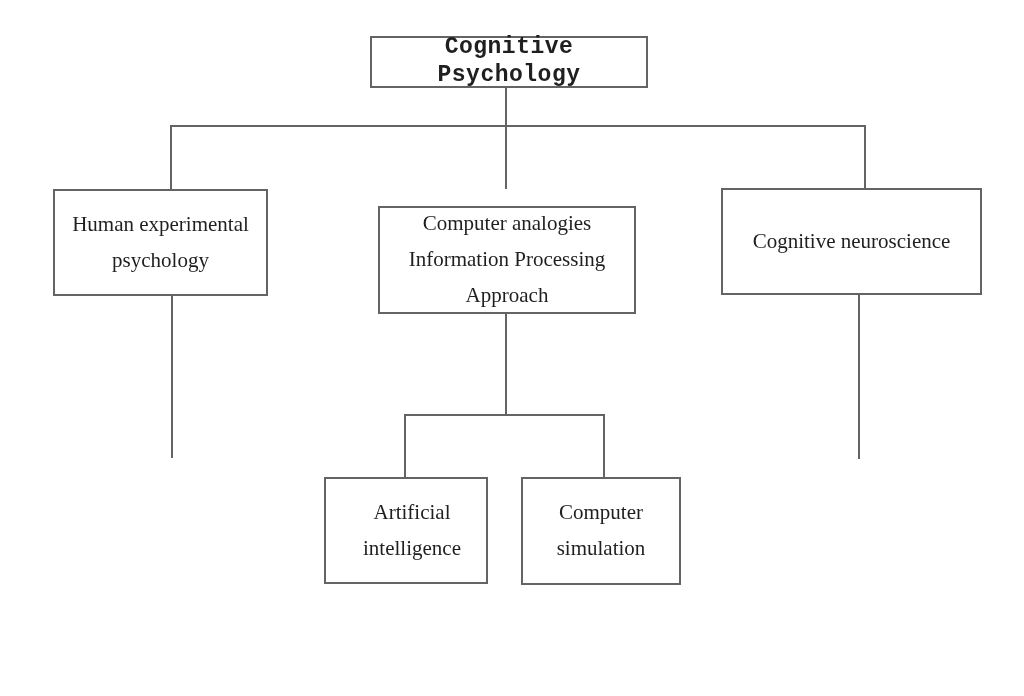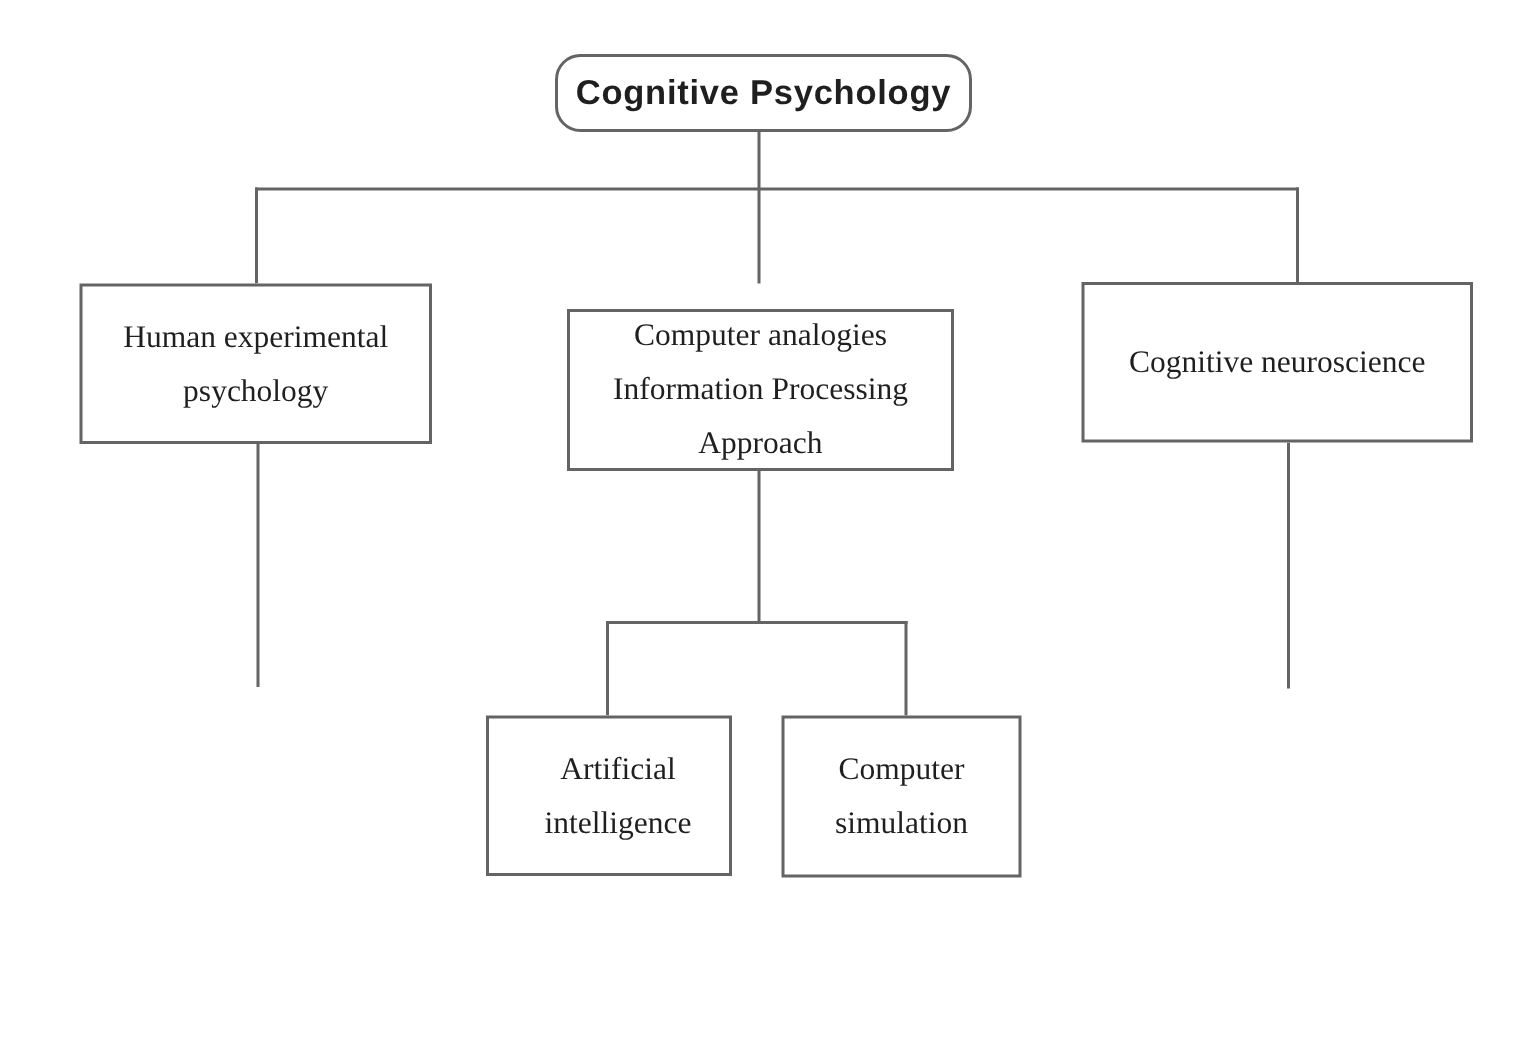--- a/index.html
+++ b/index.html
@@ -23,37 +23,36 @@
     background:var(--bg);
     display:flex;
     align-items:center;
     justify-content:center;
     text-align:center;
     white-space:pre-line;
     font-size:21px;
     line-height:1.7;
   }
   .node.root{
-    font-family:Liberation Sans, sans-serif;
+    font-family:Liberation Mono, monospace;
     font-weight:bold;
     font-size:23px;
     line-height:1.2;
     letter-spacing:.5px;
-    border-radius:17px;
   }
   .edge{
     position:absolute;
     background:var(--line);
   }
   .edge.h{height:2px;}
   .edge.v{width:2px;}
 
   
   #n-root    {left:370px; top:36px;  width:278px; height:52px;}
-  #n-human   {left:53px;  top:189px; width:235px; height:107px;}
+  #n-human   {left:53px;  top:189px; width:215px; height:107px;}
   #n-computer{left:378px; top:206px; width:258px; height:108px;}
   #n-neuro   {left:721px; top:188px; width:261px; height:107px;}
   #n-memory  {left:62px;  top:458px; width:218px; height:198px;}
   #n-ai      {left:324px; top:477px; width:164px; height:107px;padding-left:12px;}
   #n-sim     {left:521px; top:477px; width:160px; height:108px;}
   #n-brain   {left:755px; top:459px; width:216px; height:196px;}
 
   
   #e-root-down   {left:505px; top:88px;  height:101px;}
   #e-rail-top    {left:170px; top:125px; width:696px;}

